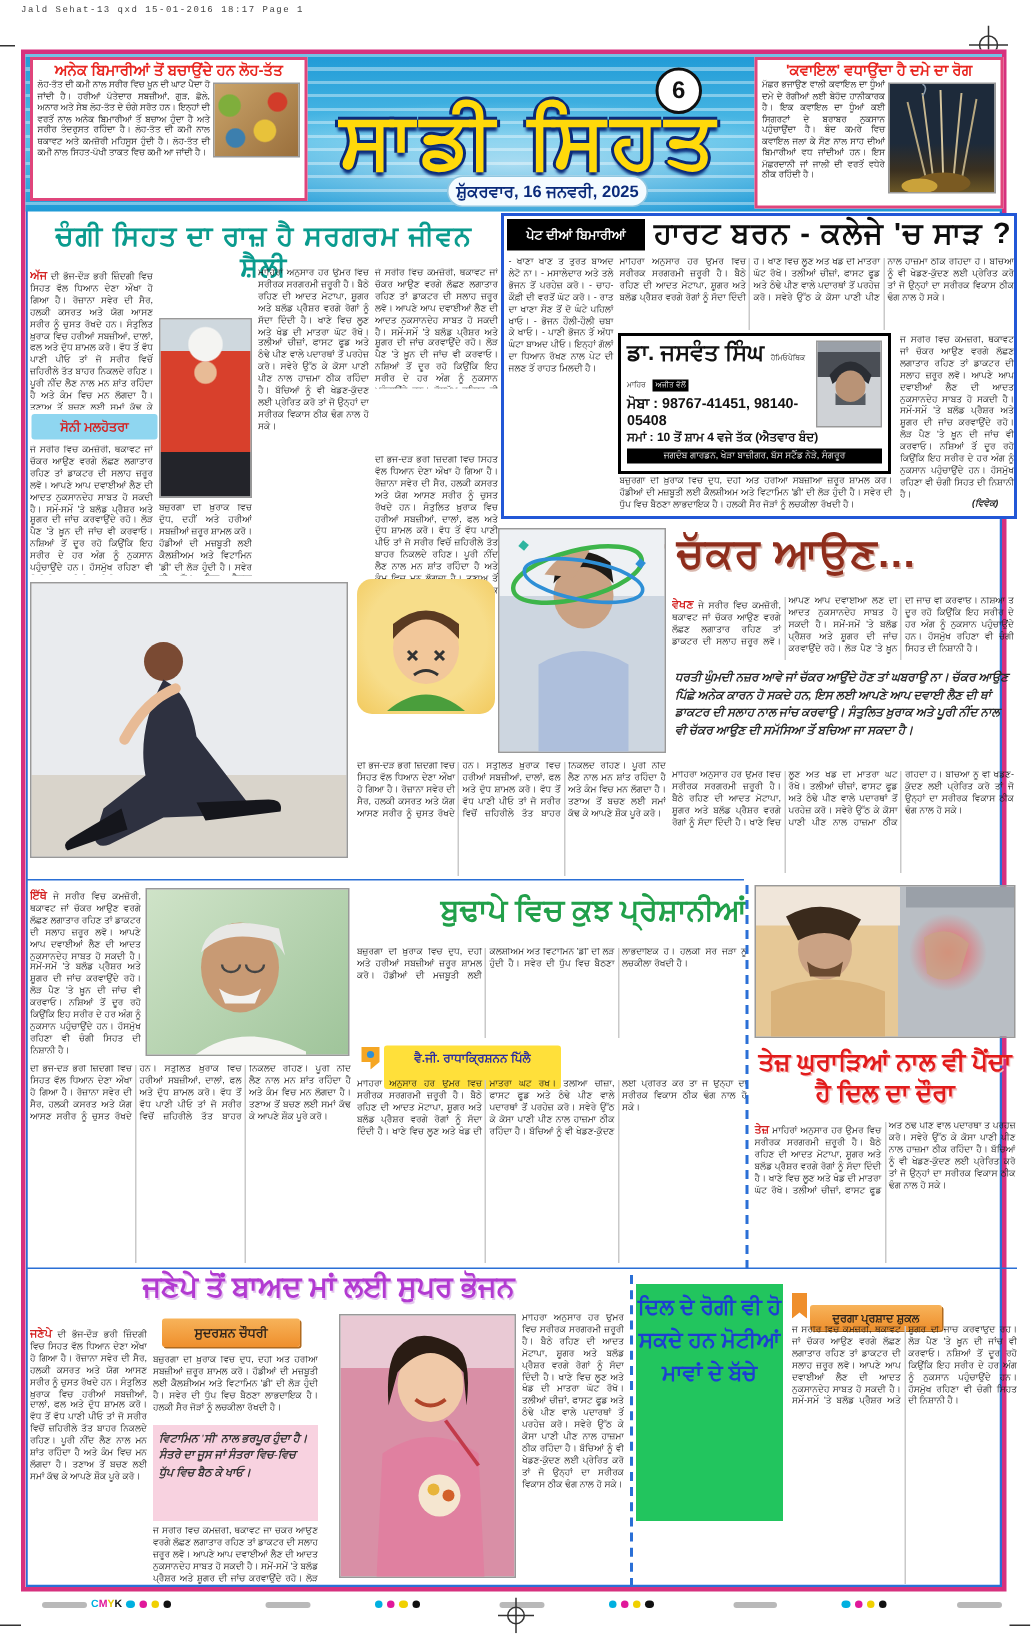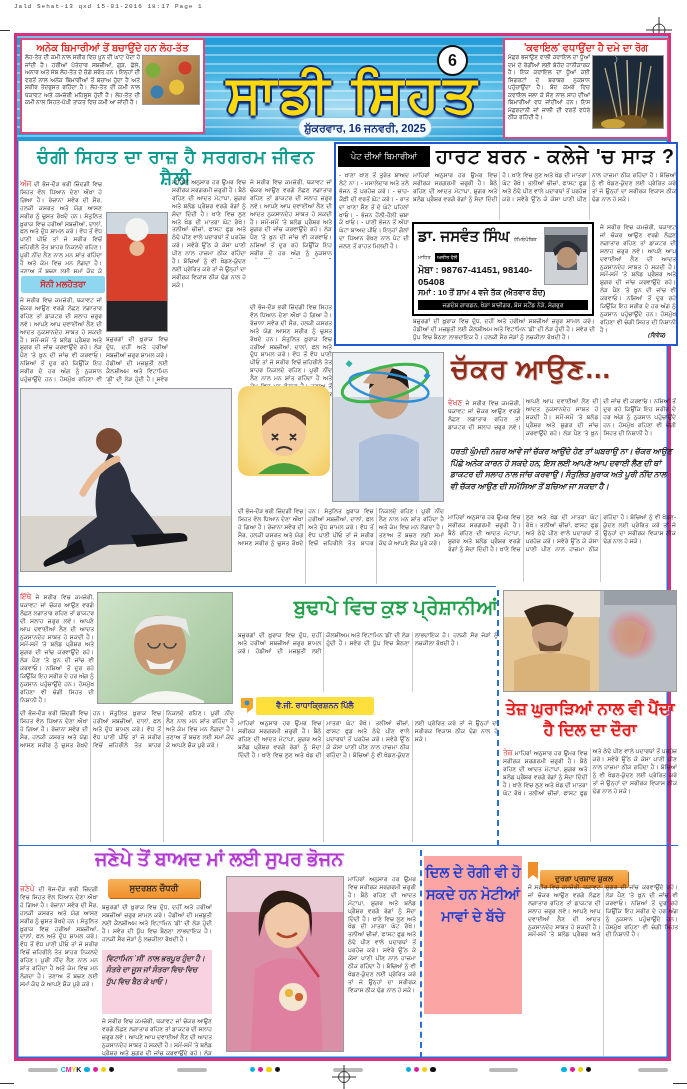--- a/index.html
+++ b/index.html
@@ -3,21 +3,21 @@
 <meta charset="utf-8">
 <style>
 *{margin:0;padding:0;box-sizing:border-box}
 html,body{background:#ffffff}
 body{font-family:"Liberation Sans",sans-serif}
 .sheet{position:relative;width:687px;height:1089px;background:#fff;overflow:hidden}
 .abs{position:absolute}
 .col{font-size:6px;line-height:1.32;text-align:justify;color:#181818;overflow:hidden;word-break:break-word}
 .c2{column-count:2;column-gap:5px;column-rule:1px solid #c9c9c9}
 .c3{column-count:3;column-gap:5px;column-rule:1px solid #c9c9c9}
-.lead{color:#d42222;font-weight:normal;font-size:7.5px}
+.lead{color:#d42222;font-weight:bold;font-size:7.5px}
 .frame{left:14px;top:33px;width:657px;height:1028px;border:3px solid #d6317e;box-shadow:inset 0 0 0 1.5px #2a6fd6;background:#fff}
 .header-band{left:17px;top:36px;width:651px;height:105px;
  background:
   repeating-linear-gradient(180deg,rgba(255,255,255,.38) 0 2px,rgba(255,255,255,0) 2px 9px),
   radial-gradient(ellipse 320px 60px at 50% 70%,rgba(255,255,255,.55),rgba(255,255,255,0) 70%),
   linear-gradient(180deg,#1f9ad6 0%,#55bfe8 55%,#1f9ad6 100%)}
 .masthead{color:#e8251f;font-weight:bold;font-size:33px;letter-spacing:2px;
  text-shadow:-2px 0 #ffd400,2px 0 #ffd400,0 -2px #ffd400,0 2px #ffd400,1px 1px #ffd400,-1px -1px #ffd400;text-align:center}
 .section-title{color:#ffd90a;font-weight:bold;font-size:52px;letter-spacing:4px;
  text-shadow:-2px 0 #0a2a7a,2px 0 #0a2a7a,0 -2px #0a2a7a,0 3px 2px #0a2a7a;text-align:center}
@@ -26,21 +26,21 @@
 .tophead{color:#e8251f;font-weight:bold;font-size:10px;text-align:center;line-height:1.2}
 .topbox{background:#fff;border:2.5px solid #e0457b;padding:2px 3px;overflow:hidden}
 .smallbody{font-size:5.8px;line-height:1.3;text-align:justify;color:#1a1a1a}
 .hl-teal{color:#0a9b8e;font-weight:bold;font-size:18px;text-align:center;letter-spacing:1px}
 .hl-black{color:#0e0e0e;font-weight:bold;font-size:19.5px;letter-spacing:1px}
 .hl-maroon{color:#8f2d1c;font-weight:bold;font-size:27px;text-align:center;letter-spacing:1px;text-shadow:1px 1px 0 #d9b8ae}
 .hl-green{color:#21a04a;font-weight:bold;font-size:20px;text-align:right}
 .hl-red{color:#e21b1b;font-weight:bold;font-size:16.5px;text-align:center;line-height:1.25;text-shadow:1px 1px 0 #f3bcbc}
 .hl-purple{color:#b23ad1;font-weight:bold;font-size:19px;text-align:center;text-shadow:1px 1px 0 #e3c4ee}
 .hl-blue-green{color:#1d3fd1;font-weight:bold;font-size:14.5px;text-align:center;line-height:1.5}
-.kicker{background:#000;color:#fff;font-weight:normal;font-size:8.5px;text-align:center;line-height:21px}
+.kicker{background:#000;color:#fff;font-weight:bold;font-size:8.5px;text-align:center;line-height:21px}
 .chip-blue{background:#8fd6f0;color:#d42222;font-weight:bold;font-size:8.5px;text-align:center;line-height:17px;border-radius:2px}
 .chip-yellow{background:#ffe03a;color:#2a2aa0;font-weight:bold;font-size:8px;text-align:center;line-height:17px;border-radius:2px}
 .chip-orange{background:linear-gradient(180deg,#f7b35a,#ef8f2c);color:#30241a;font-weight:bold;font-size:8.5px;text-align:center;line-height:19px;border-radius:2px;box-shadow:1px 1px 0 #b06a1e}
 .punam-box{background:#fdf3e3;border-top:2.5px solid #e8a23c;border-bottom:2.5px solid #e8a23c;color:#3a3a3a;font-weight:bold;font-size:10px;text-align:center;line-height:33px}
 .adbox{background:#fff;border:2px solid #000;padding:3px 4px;z-index:5}
 .adname{font-weight:bold;font-size:15px;color:#111}
 .adsub{font-size:5px;color:#222}
 .adbadge{background:#000;color:#fff;font-size:5px;padding:1px 2px;display:inline-block}
 .adphone{font-weight:bold;font-size:9.5px;color:#111;margin-top:1px}
 .adtime{font-weight:bold;font-size:8px;color:#111;margin-top:1px}
@@ -203,21 +203,21 @@
     </svg>
   </div>
   <div class="abs hl-green" style="left:238px;top:596px;width:260px">ਬੁਢਾਪੇ ਵਿਚ ਕੁਝ ਪ੍ਰੇਸ਼ਾਨੀਆਂ</div>
   <div class="abs col c3" style="left:238px;top:632px;width:260px;height:60px">ਬਜ਼ੁਰਗਾਂ ਦੀ ਖ਼ੁਰਾਕ ਵਿਚ ਦੁੱਧ, ਦਹੀਂ ਅਤੇ ਹਰੀਆਂ ਸਬਜ਼ੀਆਂ ਜ਼ਰੂਰ ਸ਼ਾਮਲ ਕਰੋ। ਹੱਡੀਆਂ ਦੀ ਮਜ਼ਬੂਤੀ ਲਈ ਕੈਲਸ਼ੀਅਮ ਅਤੇ ਵਿਟਾਮਿਨ 'ਡੀ' ਦੀ ਲੋੜ ਹੁੰਦੀ ਹੈ। ਸਵੇਰ ਦੀ ਧੁੱਪ ਵਿਚ ਬੈਠਣਾ ਲਾਭਦਾਇਕ ਹੈ। ਹਲਕੀ ਸੈਰ ਜੋੜਾਂ ਨੂੰ ਲਚਕੀਲਾ ਰੱਖਦੀ ਹੈ।</div>
   <div class="abs" style="left:240px;top:697px;width:14px;height:16px">
     <svg width="14" height="16" viewBox="0 0 14 16">
         <path d="M1 1 h12 v10 l-6 5 0 -5 h-6z" fill="#f5a623"></path>
         <circle cx="7" cy="6" r="2.4" fill="#2e8fd6"></circle>
       </svg>
   </div>
-  <div class="abs chip-yellow" style="left:256px;top:697px;width:118px;height:18px">ਵੈ.ਜੀ. ਰਾਧਾਕ੍ਰਿਸ਼ਨਨ ਪਿੱਲੈ</div>
+  <div class="abs chip-yellow" style="left:256px;top:697px;width:118px;height:29px">ਵੈ.ਜੀ. ਰਾਧਾਕ੍ਰਿਸ਼ਨਨ ਪਿੱਲੈ</div>
   <div class="abs col c3" style="left:238px;top:720px;width:260px;height:122px">ਮਾਹਿਰਾਂ ਅਨੁਸਾਰ ਹਰ ਉਮਰ ਵਿਚ ਸਰੀਰਕ ਸਰਗਰਮੀ ਜ਼ਰੂਰੀ ਹੈ। ਬੈਠੇ ਰਹਿਣ ਦੀ ਆਦਤ ਮੋਟਾਪਾ, ਸ਼ੂਗਰ ਅਤੇ ਬਲੱਡ ਪ੍ਰੈਸ਼ਰ ਵਰਗੇ ਰੋਗਾਂ ਨੂੰ ਸੱਦਾ ਦਿੰਦੀ ਹੈ। ਖਾਣੇ ਵਿਚ ਲੂਣ ਅਤੇ ਖੰਡ ਦੀ ਮਾਤਰਾ ਘੱਟ ਰੱਖੋ। ਤਲੀਆਂ ਚੀਜ਼ਾਂ, ਫਾਸਟ ਫੂਡ ਅਤੇ ਠੰਢੇ ਪੀਣ ਵਾਲੇ ਪਦਾਰਥਾਂ ਤੋਂ ਪਰਹੇਜ਼ ਕਰੋ। ਸਵੇਰੇ ਉੱਠ ਕੇ ਕੋਸਾ ਪਾਣੀ ਪੀਣ ਨਾਲ ਹਾਜ਼ਮਾ ਠੀਕ ਰਹਿੰਦਾ ਹੈ। ਬੱਚਿਆਂ ਨੂੰ ਵੀ ਖੇਡਣ-ਕੁੱਦਣ ਲਈ ਪ੍ਰੇਰਿਤ ਕਰੋ ਤਾਂ ਜੋ ਉਨ੍ਹਾਂ ਦਾ ਸਰੀਰਕ ਵਿਕਾਸ ਠੀਕ ਢੰਗ ਨਾਲ ਹੋ ਸਕੇ।</div>
   <div class="abs col c3" style="left:20px;top:710px;width:214px;height:132px">ਦੀ ਭੱਜ-ਦੌੜ ਭਰੀ ਜ਼ਿੰਦਗੀ ਵਿਚ ਸਿਹਤ ਵੱਲ ਧਿਆਨ ਦੇਣਾ ਔਖਾ ਹੋ ਗਿਆ ਹੈ। ਰੋਜ਼ਾਨਾ ਸਵੇਰ ਦੀ ਸੈਰ, ਹਲਕੀ ਕਸਰਤ ਅਤੇ ਯੋਗ ਆਸਣ ਸਰੀਰ ਨੂੰ ਚੁਸਤ ਰੱਖਦੇ ਹਨ। ਸੰਤੁਲਿਤ ਖ਼ੁਰਾਕ ਵਿਚ ਹਰੀਆਂ ਸਬਜ਼ੀਆਂ, ਦਾਲਾਂ, ਫਲ ਅਤੇ ਦੁੱਧ ਸ਼ਾਮਲ ਕਰੋ। ਵੱਧ ਤੋਂ ਵੱਧ ਪਾਣੀ ਪੀਓ ਤਾਂ ਜੋ ਸਰੀਰ ਵਿਚੋਂ ਜ਼ਹਿਰੀਲੇ ਤੱਤ ਬਾਹਰ ਨਿਕਲਦੇ ਰਹਿਣ। ਪੂਰੀ ਨੀਂਦ ਲੈਣ ਨਾਲ ਮਨ ਸ਼ਾਂਤ ਰਹਿੰਦਾ ਹੈ ਅਤੇ ਕੰਮ ਵਿਚ ਮਨ ਲੱਗਦਾ ਹੈ। ਤਣਾਅ ਤੋਂ ਬਚਣ ਲਈ ਸਮਾਂ ਕੱਢ ਕੇ ਆਪਣੇ ਸ਼ੌਕ ਪੂਰੇ ਕਰੋ।</div>
 
   <div class="abs vdash" style="left:497px;top:590px;height:256px"></div>
   <div class="abs photo" style="left:503px;top:590px;width:174px;height:102px;background:linear-gradient(90deg,#e6c896 0 55%,#b9bec4 55% 100%)">
     <svg width="174" height="102" viewBox="0 0 174 102">
       <rect x="0" y="0" width="96" height="26" fill="#f0e6da"></rect>
       <ellipse cx="46" cy="42" rx="18" ry="20" fill="#caa284"></ellipse>
       <path d="M34 50 q12 10 24 0 l-2 10 -20 0z" fill="#6a4a30"></path>
       <path d="M20 20 q24 -14 50 2 l-8 14 q-16 -10 -34 0z" fill="#3a2a1c"></path>
@@ -256,21 +256,21 @@
       <path d="M28 92 q32 -22 64 0 l4 84 -72 0z" fill="#e080a0"></path>
       <path d="M70 70 l22 30" stroke="#c23a4a" stroke-width="2.5"></path>
       <circle cx="66" cy="120" r="14" fill="#f5e6d0"></circle>
       <circle cx="62" cy="116" r="4" fill="#e8b43a"></circle>
         <circle cx="72" cy="120" r="4" fill="#d2602a"></circle>
     </svg>
   </div>
   <div class="abs col" style="left:348px;top:876px;width:68px;height:180px">ਮਾਹਿਰਾਂ ਅਨੁਸਾਰ ਹਰ ਉਮਰ ਵਿਚ ਸਰੀਰਕ ਸਰਗਰਮੀ ਜ਼ਰੂਰੀ ਹੈ। ਬੈਠੇ ਰਹਿਣ ਦੀ ਆਦਤ ਮੋਟਾਪਾ, ਸ਼ੂਗਰ ਅਤੇ ਬਲੱਡ ਪ੍ਰੈਸ਼ਰ ਵਰਗੇ ਰੋਗਾਂ ਨੂੰ ਸੱਦਾ ਦਿੰਦੀ ਹੈ। ਖਾਣੇ ਵਿਚ ਲੂਣ ਅਤੇ ਖੰਡ ਦੀ ਮਾਤਰਾ ਘੱਟ ਰੱਖੋ। ਤਲੀਆਂ ਚੀਜ਼ਾਂ, ਫਾਸਟ ਫੂਡ ਅਤੇ ਠੰਢੇ ਪੀਣ ਵਾਲੇ ਪਦਾਰਥਾਂ ਤੋਂ ਪਰਹੇਜ਼ ਕਰੋ। ਸਵੇਰੇ ਉੱਠ ਕੇ ਕੋਸਾ ਪਾਣੀ ਪੀਣ ਨਾਲ ਹਾਜ਼ਮਾ ਠੀਕ ਰਹਿੰਦਾ ਹੈ। ਬੱਚਿਆਂ ਨੂੰ ਵੀ ਖੇਡਣ-ਕੁੱਦਣ ਲਈ ਪ੍ਰੇਰਿਤ ਕਰੋ ਤਾਂ ਜੋ ਉਨ੍ਹਾਂ ਦਾ ਸਰੀਰਕ ਵਿਕਾਸ ਠੀਕ ਢੰਗ ਨਾਲ ਹੋ ਸਕੇ।</div>
 
   <div class="abs vdash" style="left:420px;top:850px;height:208px"></div>
-  <div class="abs hl-blue-green" style="left:424px;top:856px;width:98px;height:158px;background:#fca5a5;padding:6px 0">ਦਿਲ ਦੇ ਰੋਗੀ ਵੀ ਹੋ ਸਕਦੇ ਹਨ ਮੋਟੀਆਂ ਮਾਵਾਂ ਦੇ ਬੱਚੇ</div>
+  <div class="abs hl-blue-green" style="left:424px;top:856px;width:98px;height:158px;background:#22c55e;padding:6px 0">ਦਿਲ ਦੇ ਰੋਗੀ ਵੀ ਹੋ ਸਕਦੇ ਹਨ ਮੋਟੀਆਂ ਮਾਵਾਂ ਦੇ ਬੱਚੇ</div>
   <div class="abs" style="left:528px;top:862px;width:10px;height:17px">
     <svg width="10" height="17" viewBox="0 0 10 17">
         <path d="M0 0 h10 v17 l-5 -4 -5 4z" fill="#ef8f2c"></path>
       </svg>
   </div>
   <div class="abs chip-orange" style="left:540px;top:870px;width:88px;height:17px;font-size:7.5px;line-height:17px">ਦੁਰਗਾ ਪ੍ਰਸ਼ਾਦ ਸ਼ੁਕਲ</div>
   <div class="abs col c2" style="left:528px;top:884px;width:150px;height:172px">ਜੇ ਸਰੀਰ ਵਿਚ ਕਮਜ਼ੋਰੀ, ਥਕਾਵਟ ਜਾਂ ਚੱਕਰ ਆਉਣ ਵਰਗੇ ਲੱਛਣ ਲਗਾਤਾਰ ਰਹਿਣ ਤਾਂ ਡਾਕਟਰ ਦੀ ਸਲਾਹ ਜ਼ਰੂਰ ਲਵੋ। ਆਪਣੇ ਆਪ ਦਵਾਈਆਂ ਲੈਣ ਦੀ ਆਦਤ ਨੁਕਸਾਨਦੇਹ ਸਾਬਤ ਹੋ ਸਕਦੀ ਹੈ। ਸਮੇਂ-ਸਮੇਂ 'ਤੇ ਬਲੱਡ ਪ੍ਰੈਸ਼ਰ ਅਤੇ ਸ਼ੂਗਰ ਦੀ ਜਾਂਚ ਕਰਵਾਉਂਦੇ ਰਹੋ। ਲੋੜ ਪੈਣ 'ਤੇ ਖ਼ੂਨ ਦੀ ਜਾਂਚ ਵੀ ਕਰਵਾਓ। ਨਸ਼ਿਆਂ ਤੋਂ ਦੂਰ ਰਹੋ ਕਿਉਂਕਿ ਇਹ ਸਰੀਰ ਦੇ ਹਰ ਅੰਗ ਨੂੰ ਨੁਕਸਾਨ ਪਹੁੰਚਾਉਂਦੇ ਹਨ। ਹੱਸਮੁੱਖ ਰਹਿਣਾ ਵੀ ਚੰਗੀ ਸਿਹਤ ਦੀ ਨਿਸ਼ਾਨੀ ਹੈ।</div>
 
   <div class="abs regrow" style="left:28px;top:1066px;width:640px">
     <span class="grayblob"></span>

